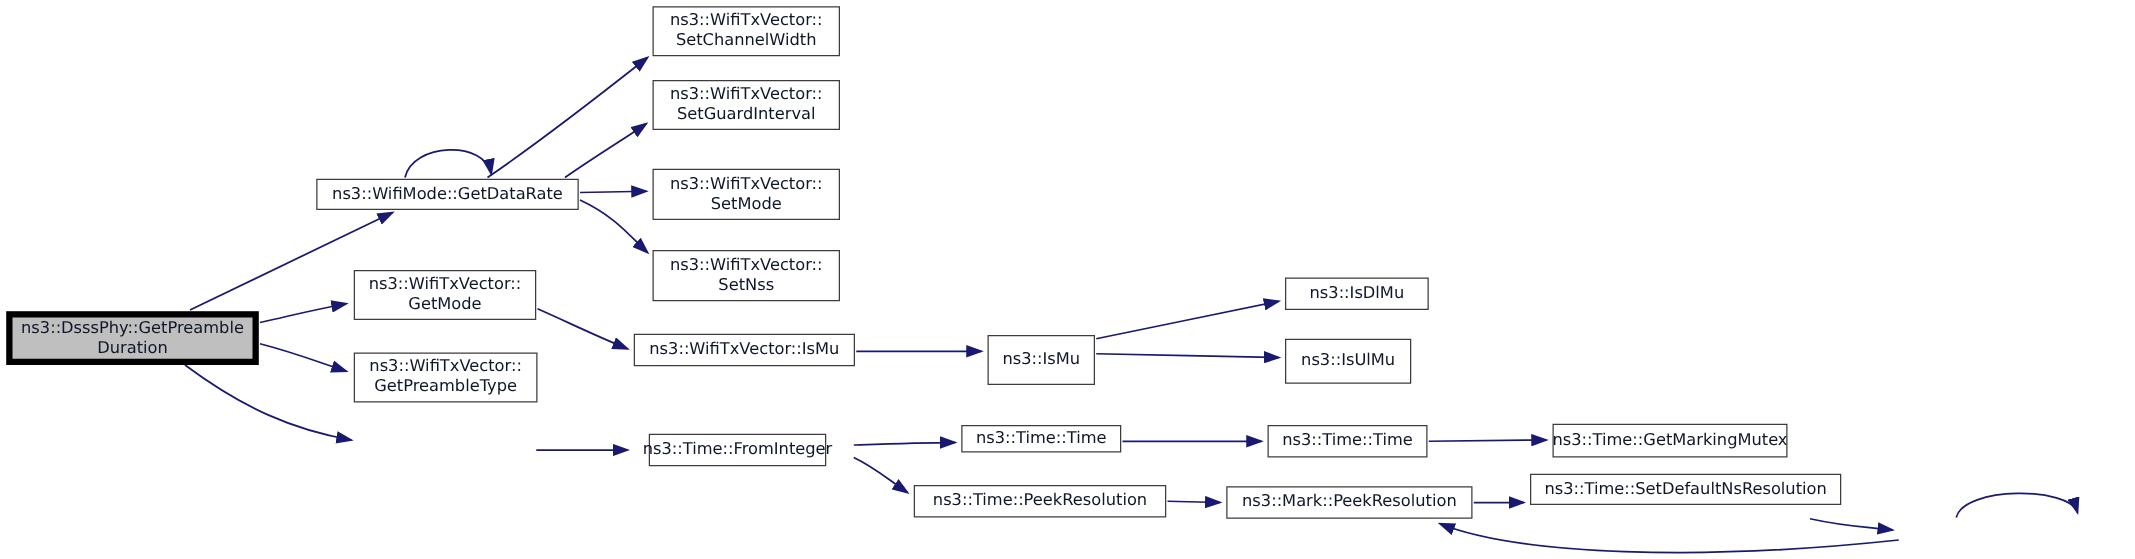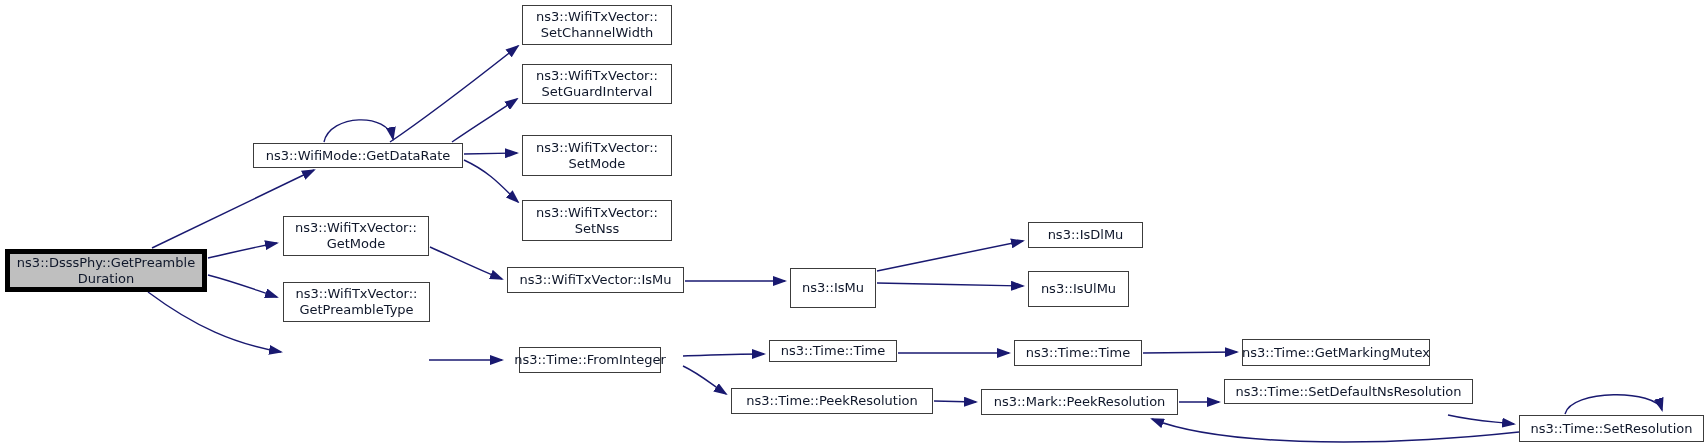--- a/index.html
+++ b/index.html
@@ -142,17 +142,14 @@
   </div>
 
   <div class="node" style="left:981px;top:389px;width:197px;height:26px">
     <span>ns3::Mark::PeekResolution</span>
   </div>
 
   <div class="node" style="left:1224px;top:379px;width:249px;height:25px">
     <span>ns3::Time::SetDefaultNsResolution</span>
   </div>
 
-  <div class="node" style="left:1519px;top:415px;width:185px;height:27px">
-    <span>ns3::Time::SetResolution</span>
-  </div>
 
 </div>
 
 </body></html>

